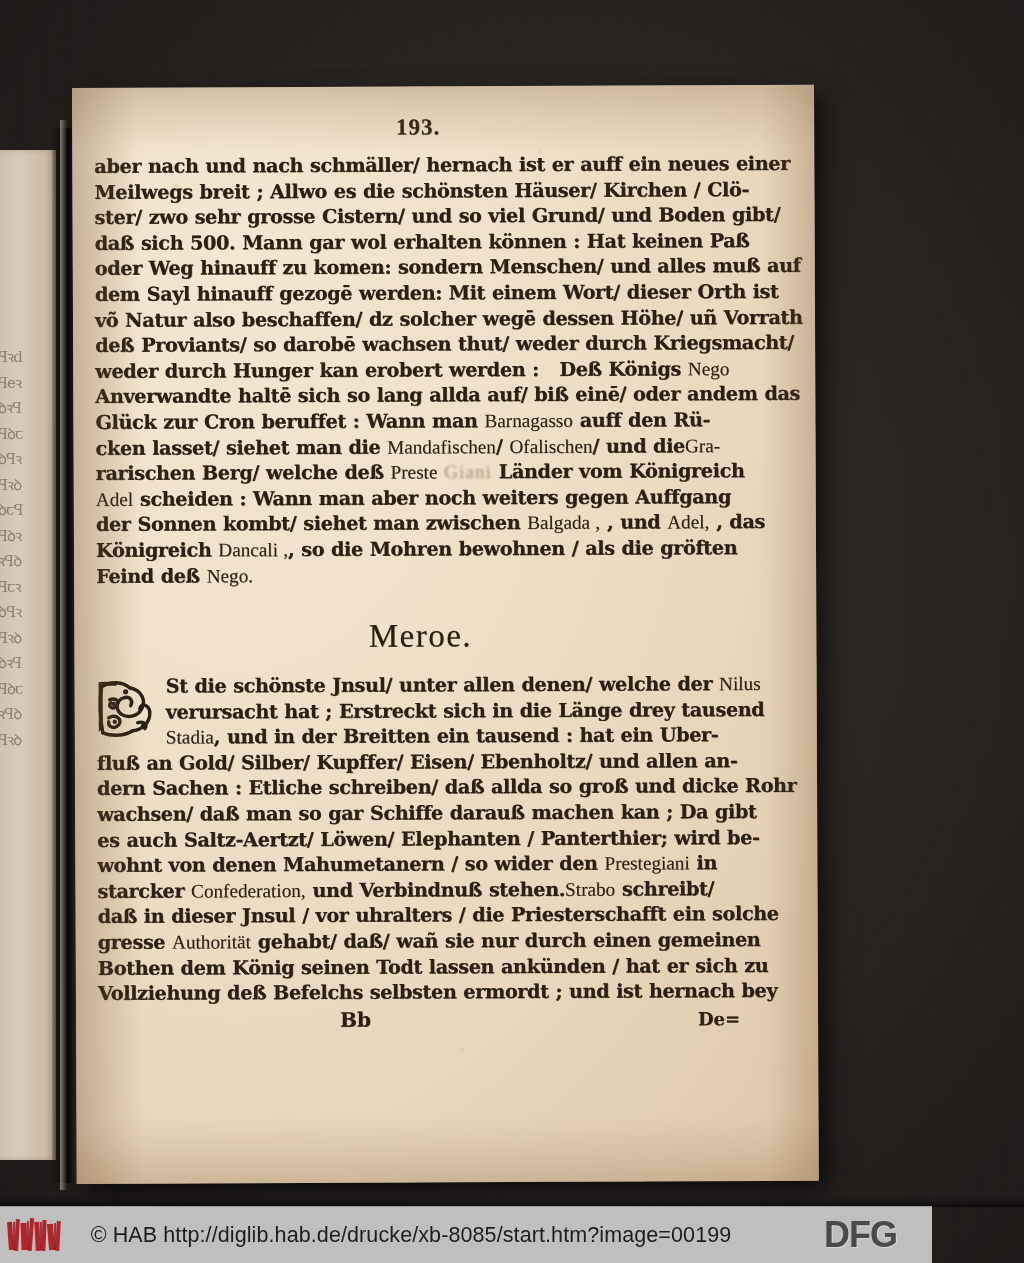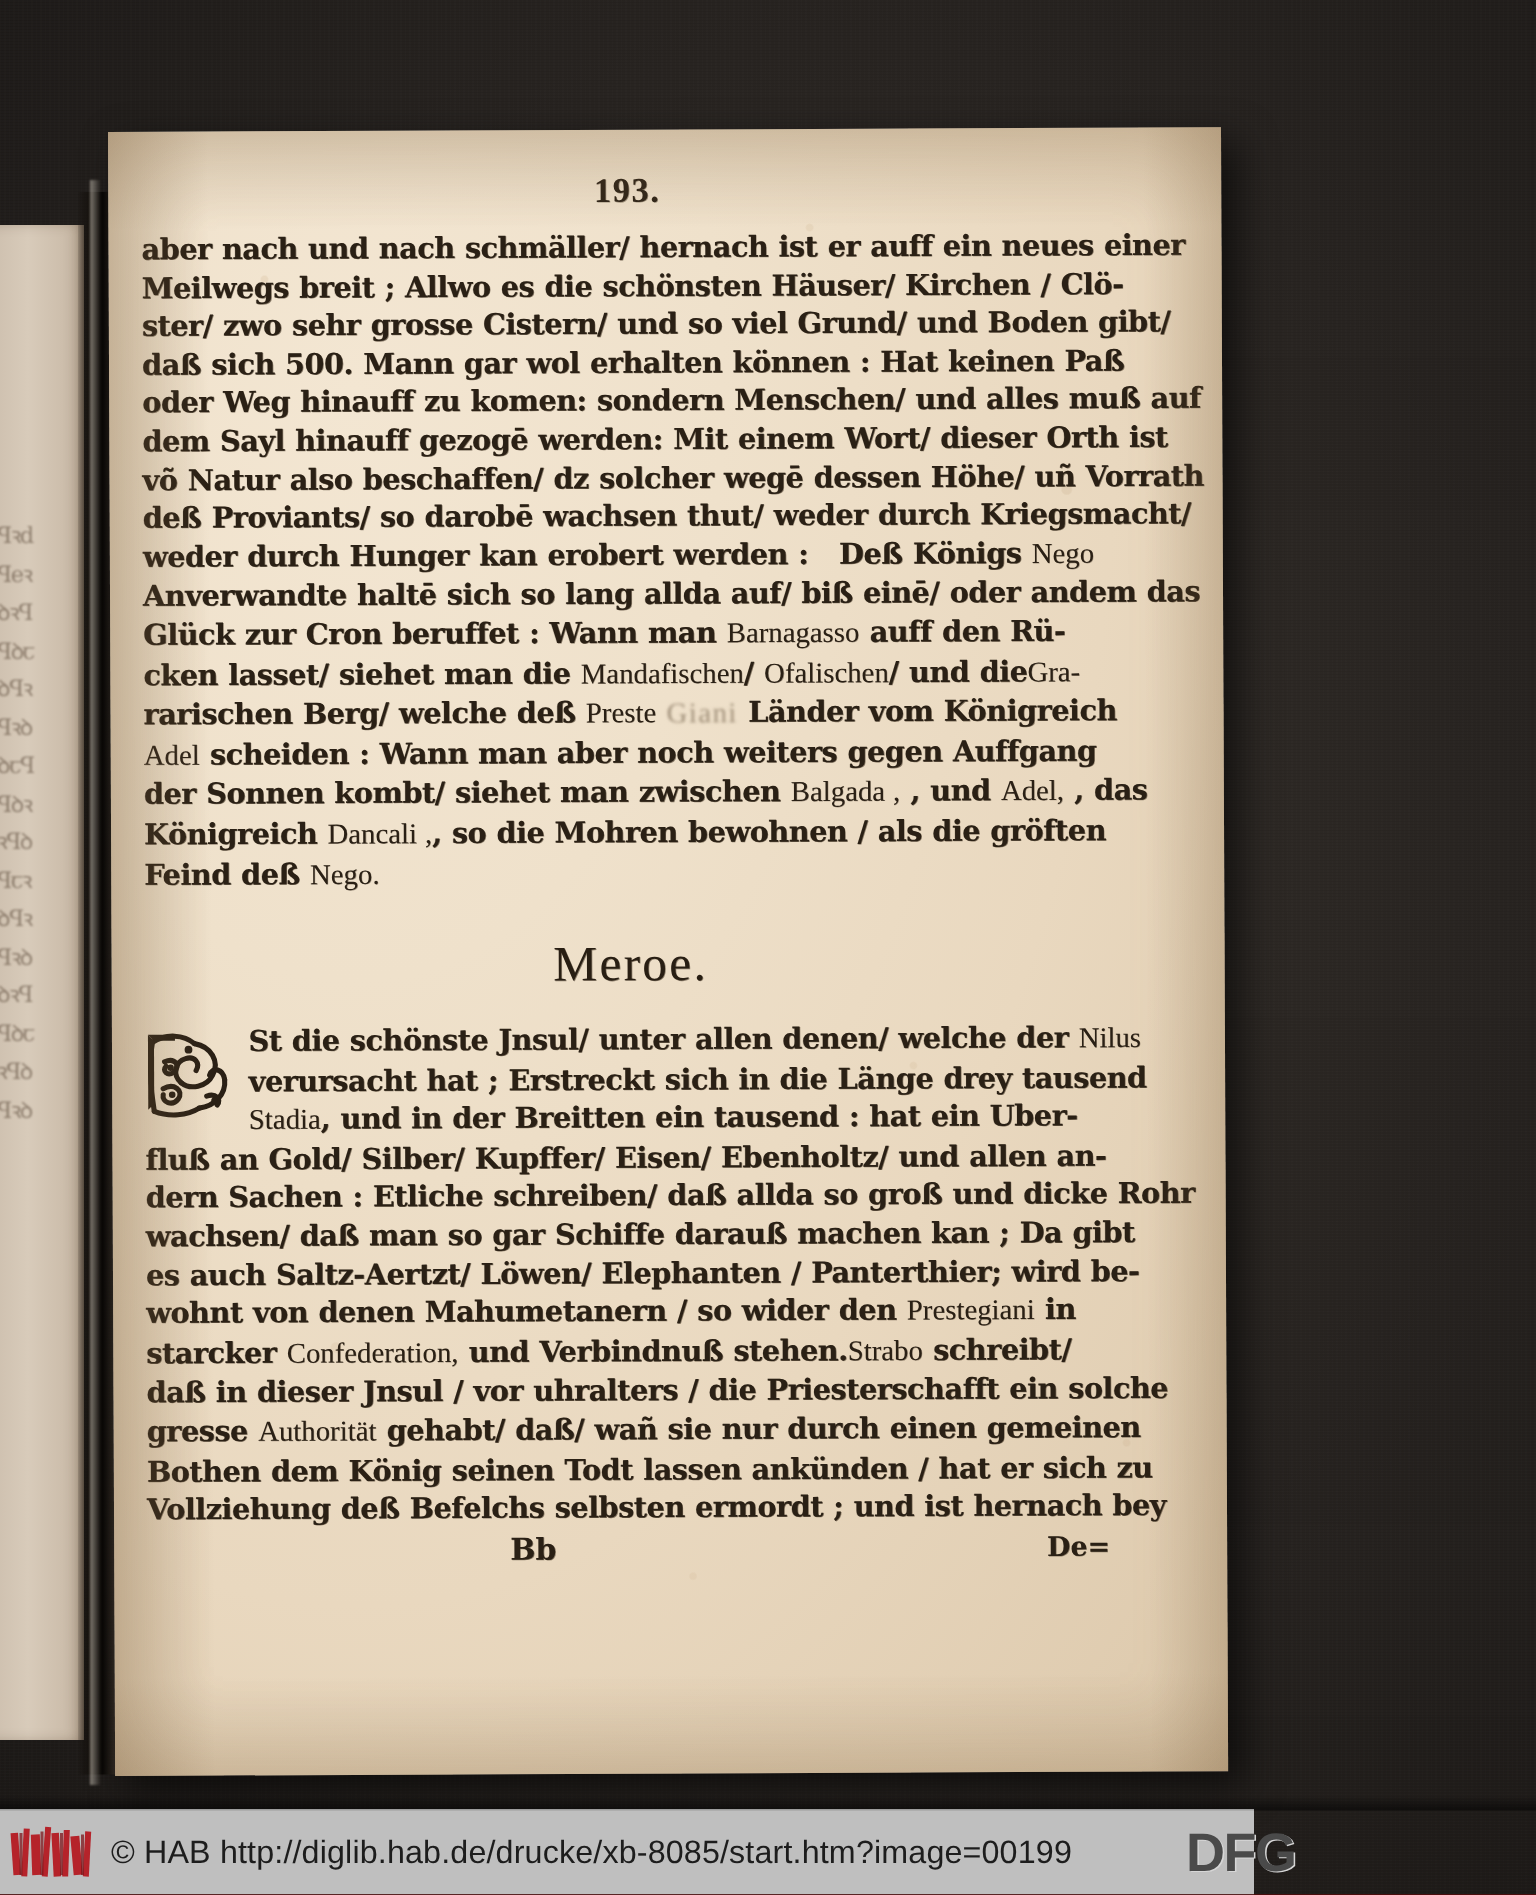--- a/index.html
+++ b/index.html
@@ -235,21 +235,21 @@
     right: 6px;
     top: 2px;
     font-size: 18px;
   }
 
   
   .footer-bar {
     position: absolute;
     left: 0;
     bottom: 0;
-    width: 836px;
+    width: 932px;
     height: 56px;
     background: #bfbfbf;
     display: flex;
     align-items: center;
     border-top: 1px solid #9d9d9d;
   }
   .hab-logo {
     width: 74px;
     height: 56px;
     display: flex;

